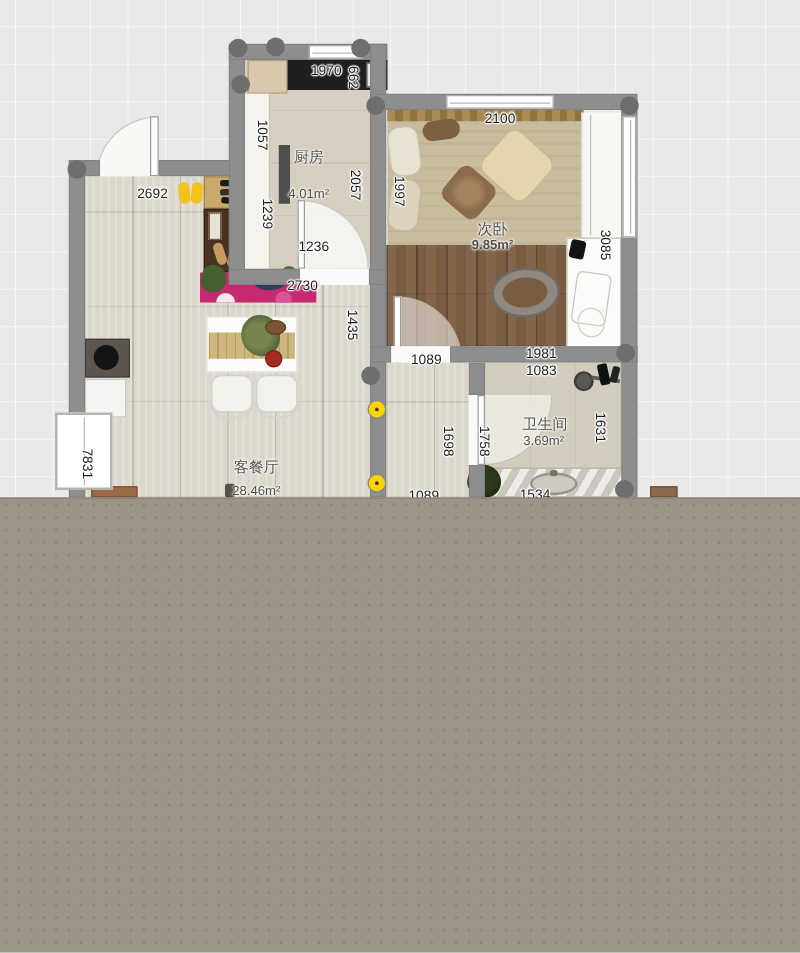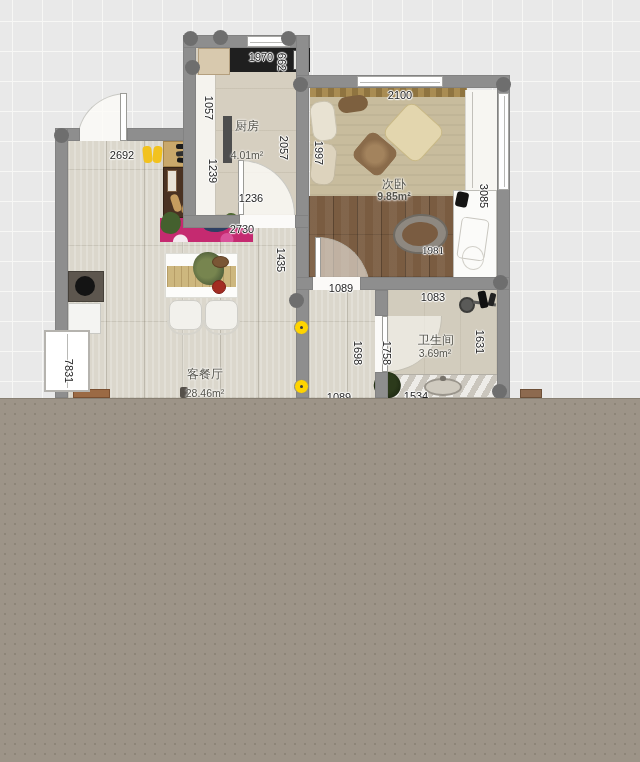--- a/index.html
+++ b/index.html
@@ -175,25 +175,25 @@
   <div class="dm dmv" style="left:209px;top:108px;">1057</div>
   <div class="dm dmv" style="left:213px;top:171px;">1239</div>
   <div class="dm dmv" style="left:284px;top:148px;">2057</div>
   <div class="dm" style="left:251px;top:198px;">1236</div>
   <div class="dm" style="left:122px;top:155px;">2692</div>
   <div class="dm" style="left:242px;top:229px;">2730</div>
   <div class="dm dmv" style="left:281px;top:260px;">1435</div>
   <div class="dm" style="left:400px;top:95px;">2100</div>
   <div class="dm dmv" style="left:319px;top:153px;">1997</div>
   <div class="dm dmv" style="left:484px;top:196px;">3085</div>
-  <div class="dm" style="left:433px;top:250px;font-family:Liberation Serif, serif;">1981</div>
+  <div class="dm" style="left:433px;top:283px;">1981</div>
   <div class="dm" style="left:341px;top:288px;">1089</div>
   <div class="dm" style="left:433px;top:297px;">1083</div>
   <div class="dm dmv" style="left:480px;top:342px;">1631</div>
   <div class="dm dmv" style="left:387px;top:353px;">1758</div>
   <div class="dm dmv" style="left:358px;top:353px;">1698</div>
   <div class="dm" style="left:339px;top:397px;">1089</div>
-  <div class="dm" style="left:416px;top:396px;">1534</div>
+  <div class="dm" style="left:428px;top:396px;">1534</div>
   <div class="dm dmv" style="left:69px;top:371px;">7831</div>
 
   <div class="overlay"></div>
 
 </div>
 
 </body></html>

